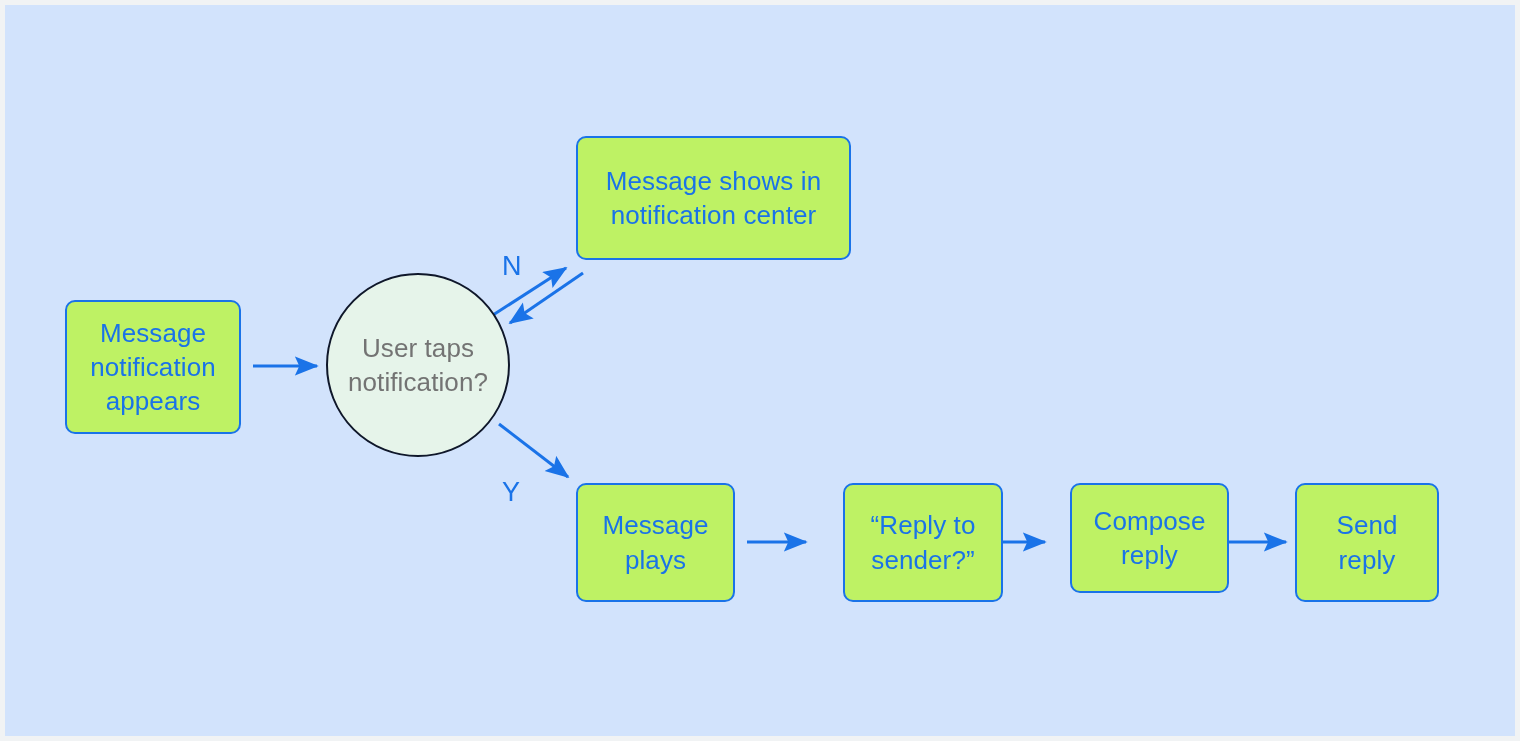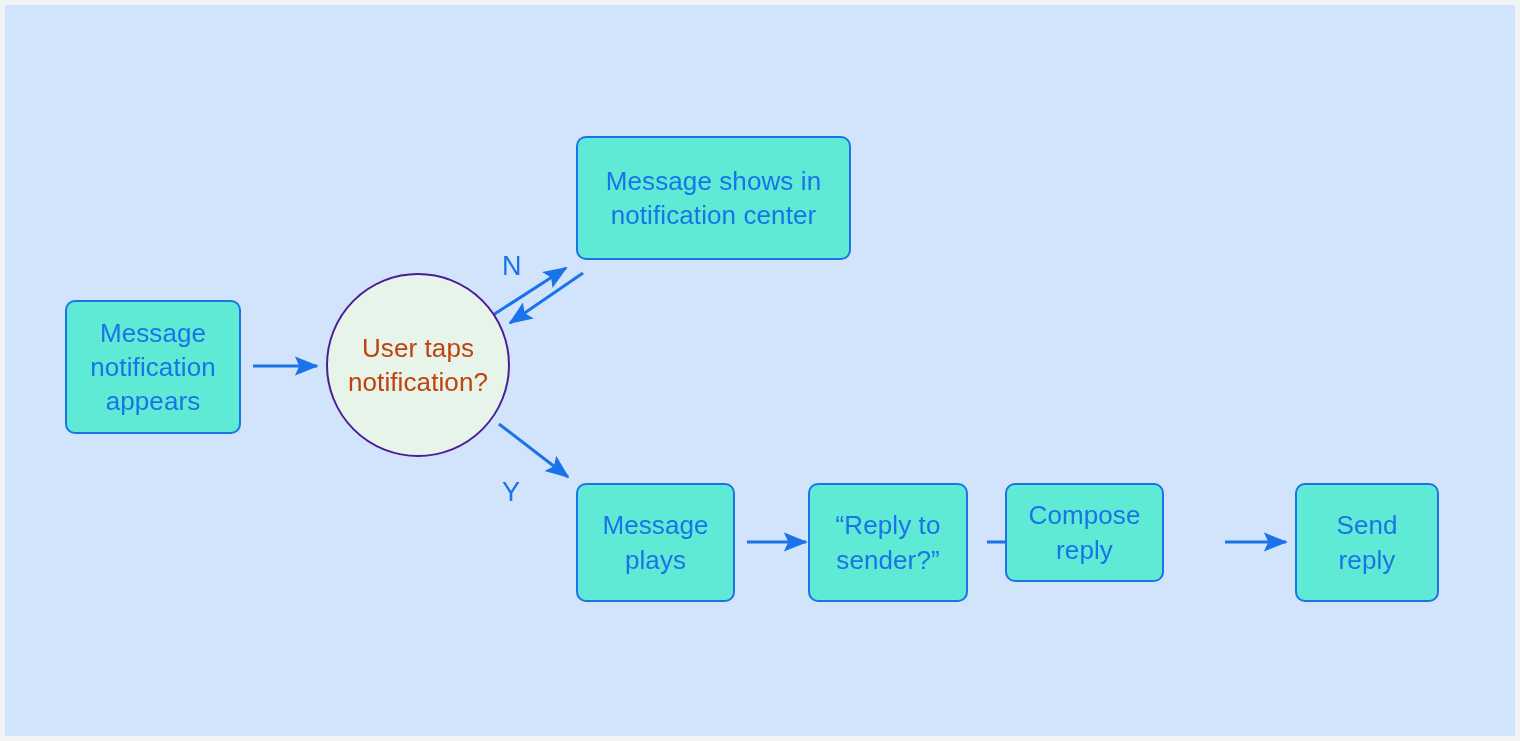--- a/index.html
+++ b/index.html
@@ -26,35 +26,35 @@
     height: 741px;
     pointer-events: none;
   }
   .node {
     position: absolute;
     box-sizing: border-box;
     display: flex;
     align-items: center;
     justify-content: center;
     text-align: center;
-    background: #5eead4;
+    background: #bef264;
     border: 2px solid #1a73e8;
     border-radius: 10px;
     color: #1a73e8;
     font-size: 26px;
     line-height: 1.32;
     letter-spacing: 0.1px;
     white-space: pre-line;
     padding: 4px 8px;
   }
   .node.decision {
     border-radius: 50%;
-    border: 2px solid #4c1d95;
+    border: 2px solid #0f172a;
     background: #e6f4ea;
-    color: #c2410c;
+    color: #737373;
   }
   .edge-label {
     position: absolute;
     color: #1a73e8;
     font-size: 27px;
     line-height: 1;
     letter-spacing: 0.2px;
     user-select: none;
   }
 </style>
@@ -105,24 +105,24 @@
 
   <div class="node decision" id="n1" style="left: 321px; top: 268px; width: 184px; height: 184px;">User taps
 notification?</div>
 
   <div class="node" id="n2" style="left: 571px; top: 131px; width: 275px; height: 124px;">Message shows in
 notification center</div>
 
   <div class="node" id="n3" style="left: 571px; top: 478px; width: 159px; height: 119px;">Message
 plays</div>
 
-  <div class="node" id="n4" style="left: 803px; top: 478px; width: 160px; height: 119px;">“Reply to
+  <div class="node" id="n4" style="left: 838px; top: 478px; width: 160px; height: 119px;">“Reply to
 sender?”</div>
 
-  <div class="node" id="n5" style="left: 1000px; top: 478px; width: 159px; height: 99px;">Compose
+  <div class="node" id="n5" style="left: 1065px; top: 478px; width: 159px; height: 110px;">Compose
 reply</div>
 
   <div class="node" id="n6" style="left: 1290px; top: 478px; width: 144px; height: 119px;">Send
 reply</div>
 
   <div class="edge-label" style="left:497px; top:248px;">N</div>
 
   <div class="edge-label" style="left:497px; top:474px;">Y</div>
 
 </div>

